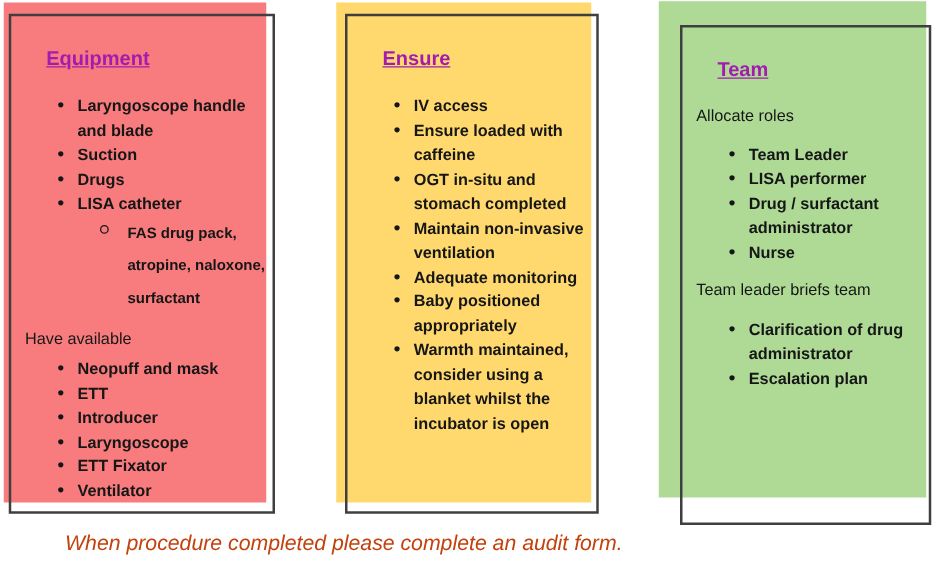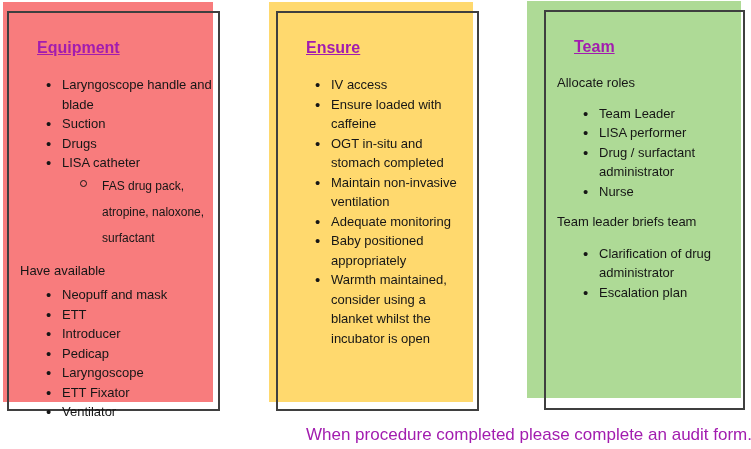--- a/index.html
+++ b/index.html
@@ -21,21 +21,21 @@
 
   
   .frame {
     position: absolute;
     border: 2px solid var(--frame-border, #3f3f3f);
     box-sizing: border-box;
     background: transparent;
   }
   .frame-eq { left: 7px;   top: 11px; width: 213px; height: 400px; }
   .frame-pa { left: 276px; top: 11px; width: 203px; height: 400px; }
-  .frame-te { left: 544px; top: 10px; width: 201px; height: 400px; }
+  .frame-te { left: 544px; top: 20px; width: 201px; height: 400px; }
 
   .content { padding: 9px 4px 0 12px; }
 
   .panel-title {
     margin: 16px;
     font-size: 16px;
     line-height: 20px;
     font-weight: bold;
     text-decoration: underline;
     color: #a21caf;
@@ -43,21 +43,21 @@
 
   .subhead {
     font-size: 13px;
     line-height: 19.5px;
     margin: 10px 0 0 -1px;
   }
   .frame-te .subhead { margin-top: 11px; }
 
   ul.bullets, ul.subbullets {
     list-style: none;
-    margin: 0; padding: 0;
+    margin: 0; padding: 0; font-weight: bold;
   }
   ul.first-list  { margin-top: 17px; }
   ul.after-head  { margin-top: 5px; }
   .frame-te ul.first-list { margin-top: 11px; }
   .frame-te ul.after-head { margin-top: 12px; }
 
   ul.bullets li {
     position: relative;
     padding-left: 41px;
     padding-right: 2px;
@@ -85,24 +85,25 @@
     left: 59px; top: 7px;
     width: 5px; height: 5px;
     border: 1.3px solid #141414;
     border-radius: 50%;
   }
 
   .caption {
     position: absolute;
     left: 52px; top: 424px;
     width: 700px;
-    text-align: right;
+    text-align: left;
     font-size: 17px;
     line-height: 21px;
-    color: #a21caf;
+    color: #c2410c;
+    font-style: italic;
   }
 </style>
 </head>
 <body>
 
 <div class="stage">
 
   <div class="fill fill-eq"></div>
   <div class="frame frame-eq">
     <div class="content">
@@ -117,21 +118,20 @@
       <ul class="subbullets">
 
       <li>FAS drug pack, atropine, naloxone, surfactant</li>
         </ul>
       <div class="subhead">Have available</div>
       <ul class="bullets after-head">
 
       <li>Neopuff and mask</li>
           <li>ETT</li>
           <li>Introducer</li>
-          <li>Pedicap</li>
           <li>Laryngoscope</li>
           <li>ETT Fixator</li>
           <li>Ventilator</li>
         </ul>
     </div>
   </div>
 
   <div class="fill fill-pa"></div>
   <div class="frame frame-pa">
     <div class="content">

